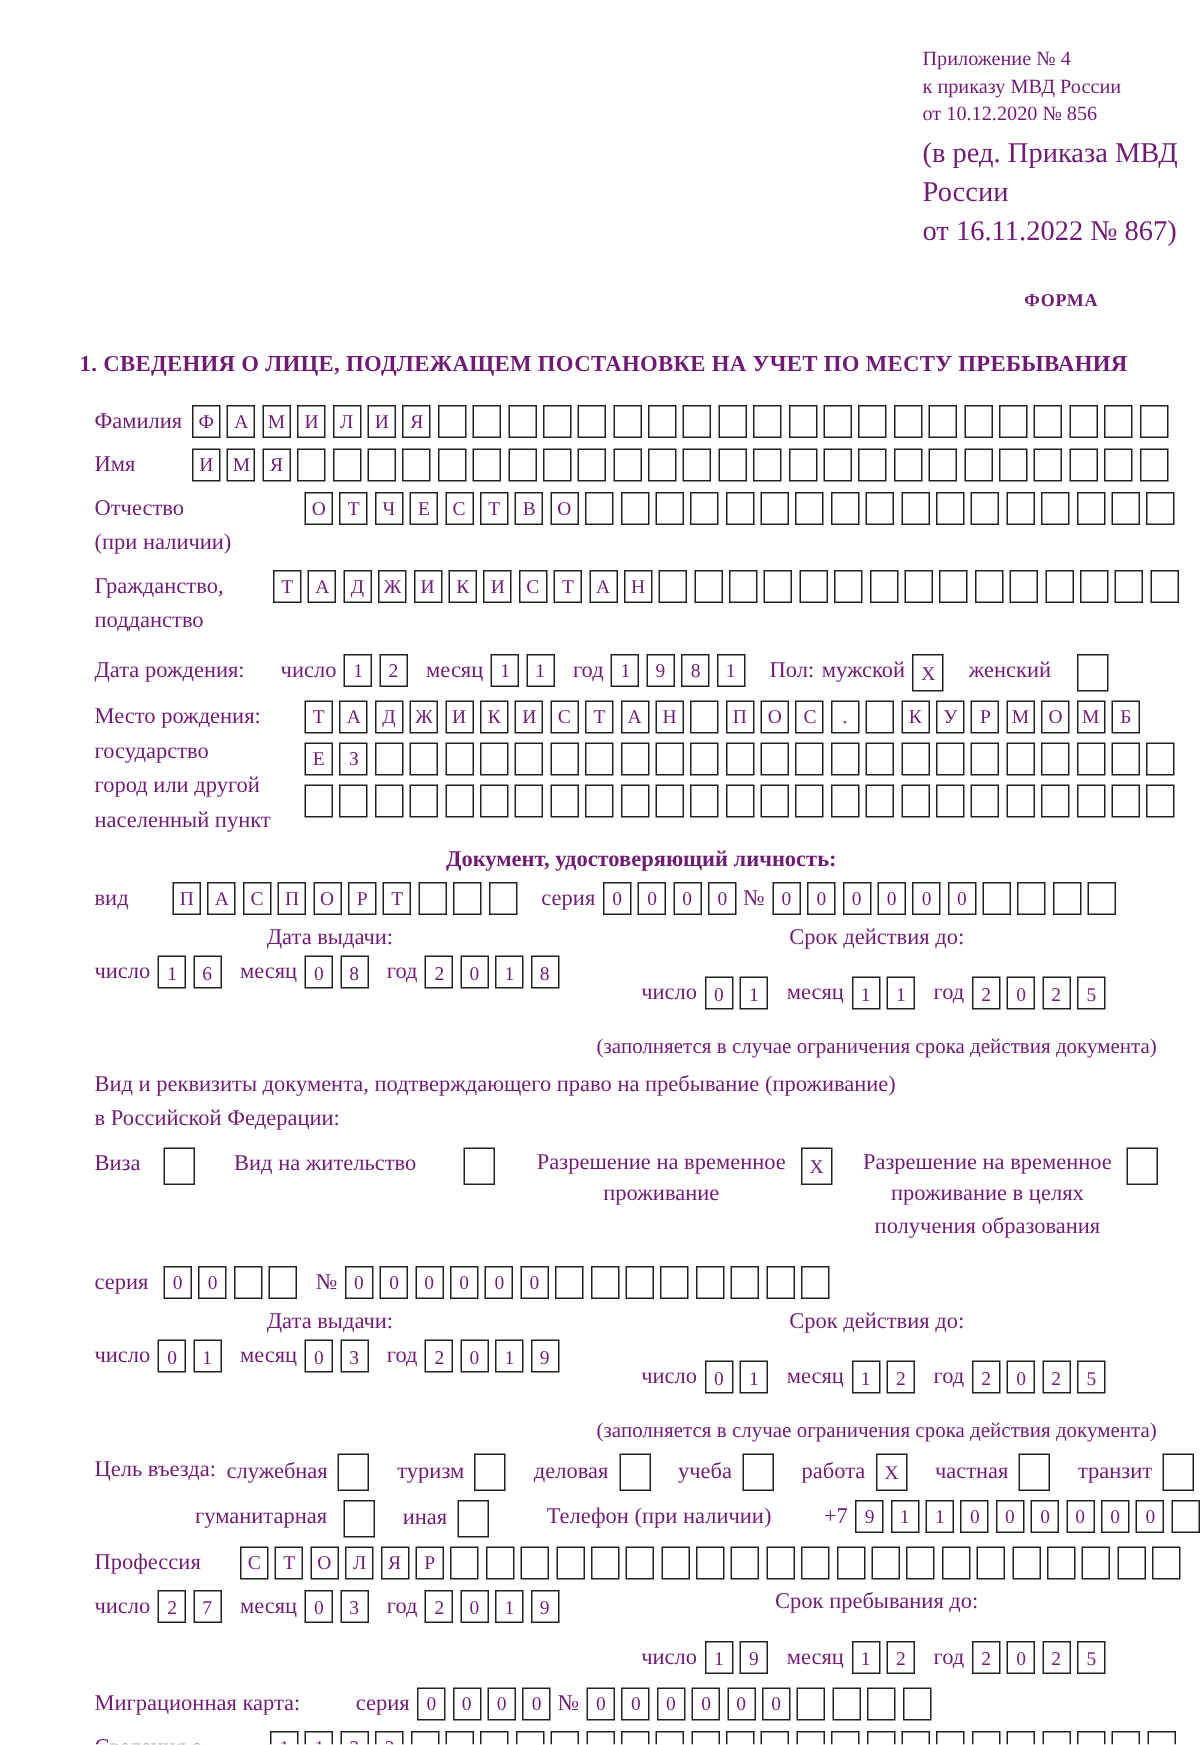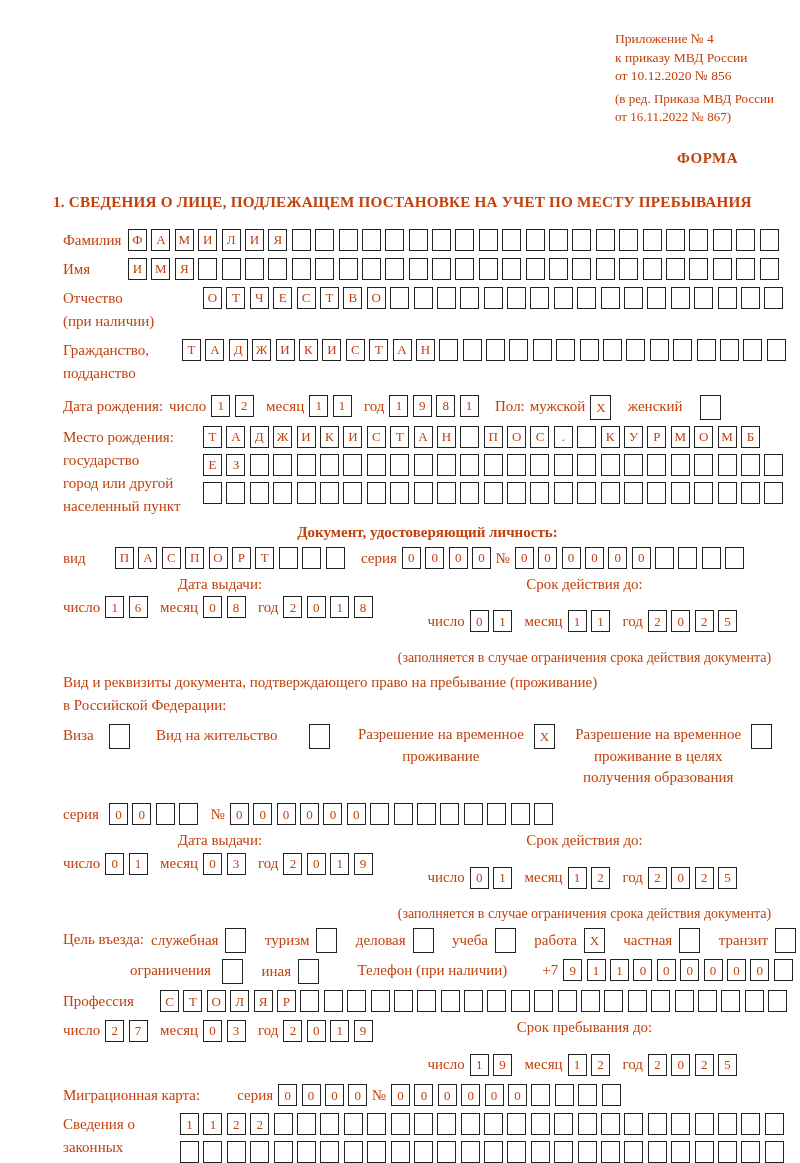--- a/index.html
+++ b/index.html
@@ -1,25 +1,25 @@
 <!DOCTYPE html>
 <html><head>
 <meta charset="utf-8">
 <style>
   html,body{margin:0;padding:0;background:#ffffff;}
   .page{
     width:800px;height:1163px;box-sizing:border-box;
     padding:30px 8px 0 63px;
     font-family:"Liberation Serif","DejaVu Serif",serif;
-    color:#c2410c;font-size:15px;position:relative;overflow:hidden;background:#fff;
+    color:#701a75;font-size:15px;position:relative;overflow:hidden;background:#fff;
   }
   
   .appendix{margin-left:552px;width:185px;font-size:13.5px;line-height:1.38;}
-  .appendix .rev{margin-top:4px;font-size:13px;}
-  .forma{width:185px;margin-left:552px;text-align:center;font-weight:bold;font-size:15px;margin-top:24px;letter-spacing:.5px;}
+  .appendix .rev{margin-top:4px;font-size:19px;}
+  .forma{width:185px;margin-left:552px;text-align:center;font-weight:bold;font-size:12px;margin-top:24px;letter-spacing:.5px;}
   
   .title{ text-align:center;font-weight:bold;font-size:16.5px;line-height:1.45;margin:22px 0 0 -20px;}
   .title-underline{display:inline-block;width:66px;border-bottom:2px solid #333;height:14px;margin-left:14px;}
   .section-heading{font-weight:bold;font-size:15.2px;margin:26px 0 18px -10px;letter-spacing:.2px;}
   
   .frow{display:flex;align-items:flex-start;margin-bottom:6px;}
   .lbl{flex:none;line-height:23px;}
   .lbl .l2{display:block;}
   .cells{display:flex;flex:none;}
   .cell{
@@ -203,21 +203,21 @@
         <div class="cell"></div>
         <div class="cell"></div>
         <div class="cell"></div>
         <div class="cell"></div>
         <div class="cell"></div>
         <div class="cell"></div>
       </div>
   </div>
 
   <div class="frow" style="margin-top:10px">
-    <span class="t" style="margin-right:6px">Дата рождения:</span>
+    <span class="t" style="margin-right:24px">Дата рождения:</span>
     <span class="t">число</span>
     <div class="cells">
         <div class="cell">1</div>
         <div class="cell">2</div>
       </div>
     <span class="t gap8">месяц</span>
     <div class="cells">
         <div class="cell">1</div>
         <div class="cell">1</div>
       </div>
@@ -554,21 +554,21 @@
     <div class="cells cbx">
         <div class="cell"></div>
       </div>
     <span class="pl">транзит</span>
     <div class="cells cbx">
         <div class="cell"></div>
       </div>
   </div>
 
   <div class="frow" style="margin-left:67px">
-    <span class="t">ограничения</span>
+    <span class="t">гуманитарная</span>
     <div class="cells cbx" style="margin-left:6px">
         <div class="cell"></div>
       </div>
     <span class="pl">иная</span>
     <div class="cells cbx">
         <div class="cell"></div>
       </div>
     <span class="t" style="margin-left:34px">Телефон (при наличии)</span>
     <span class="t" style="margin-left:30px">+7</span>
     <div class="cells">

